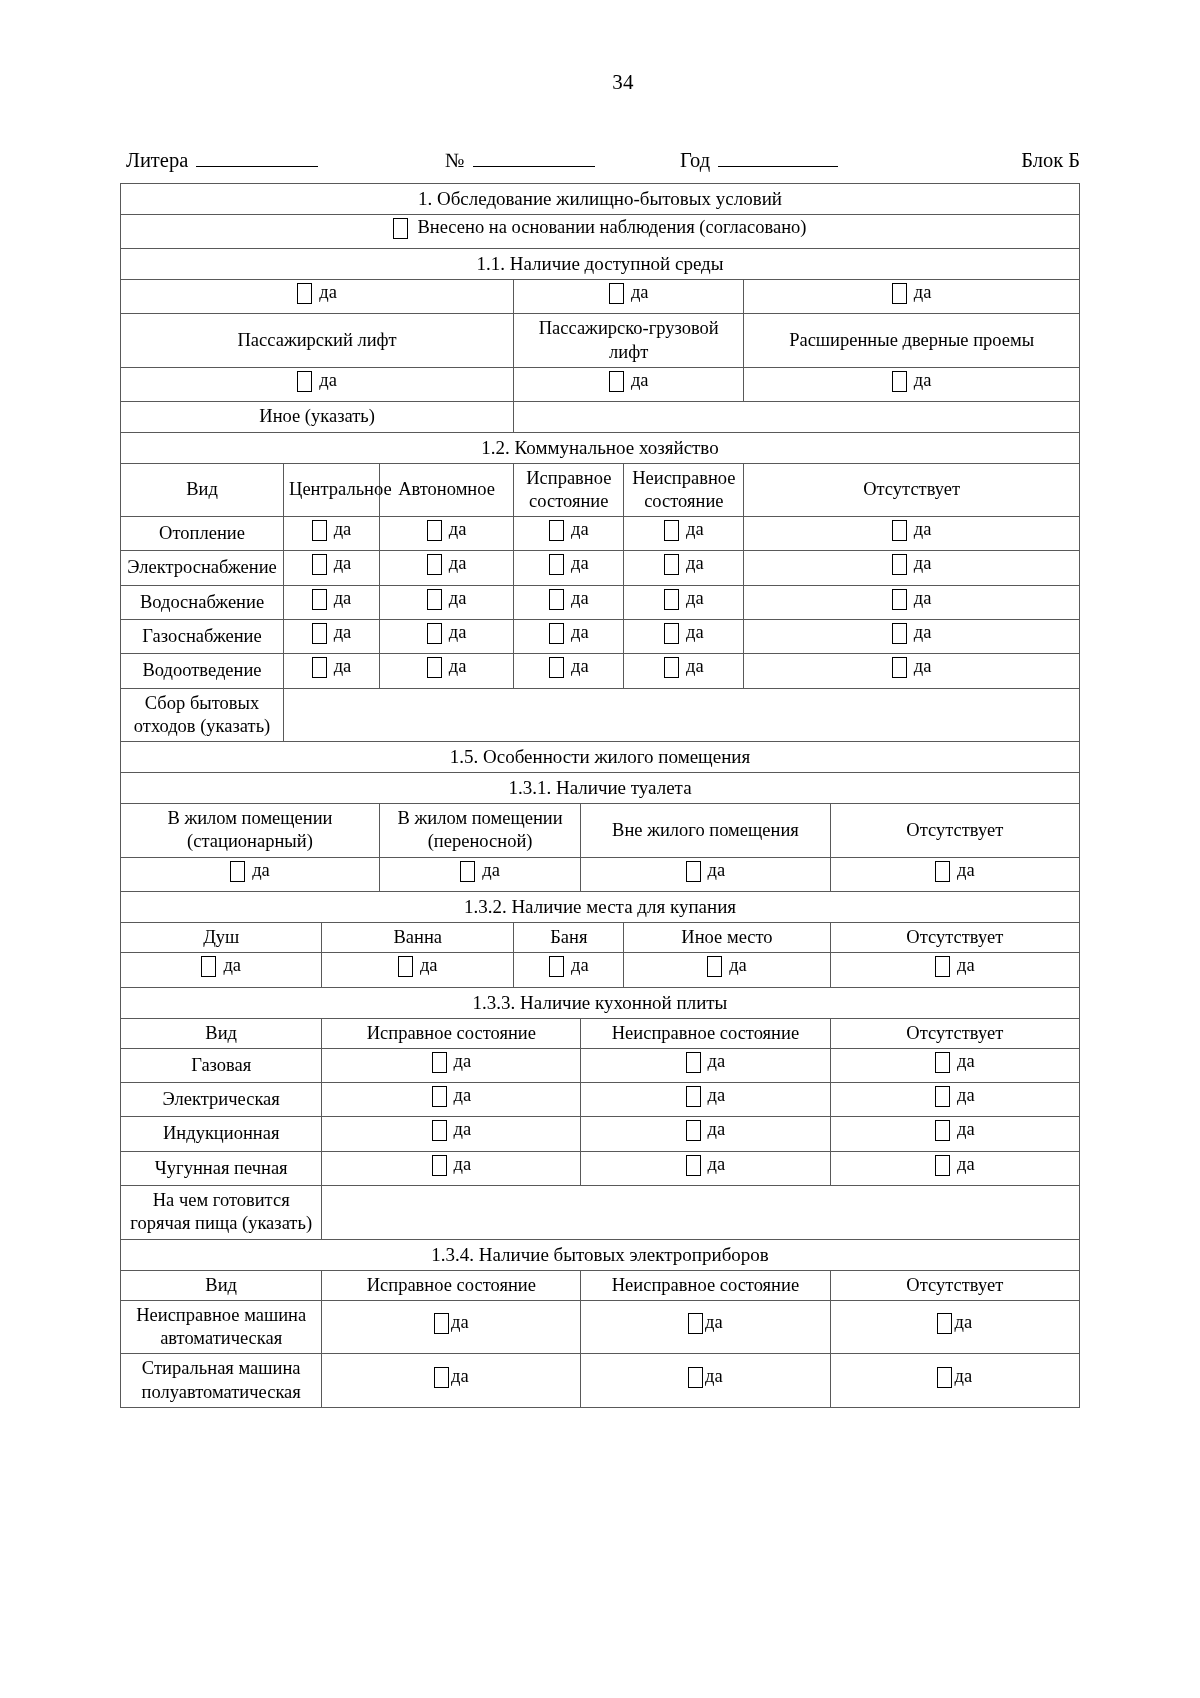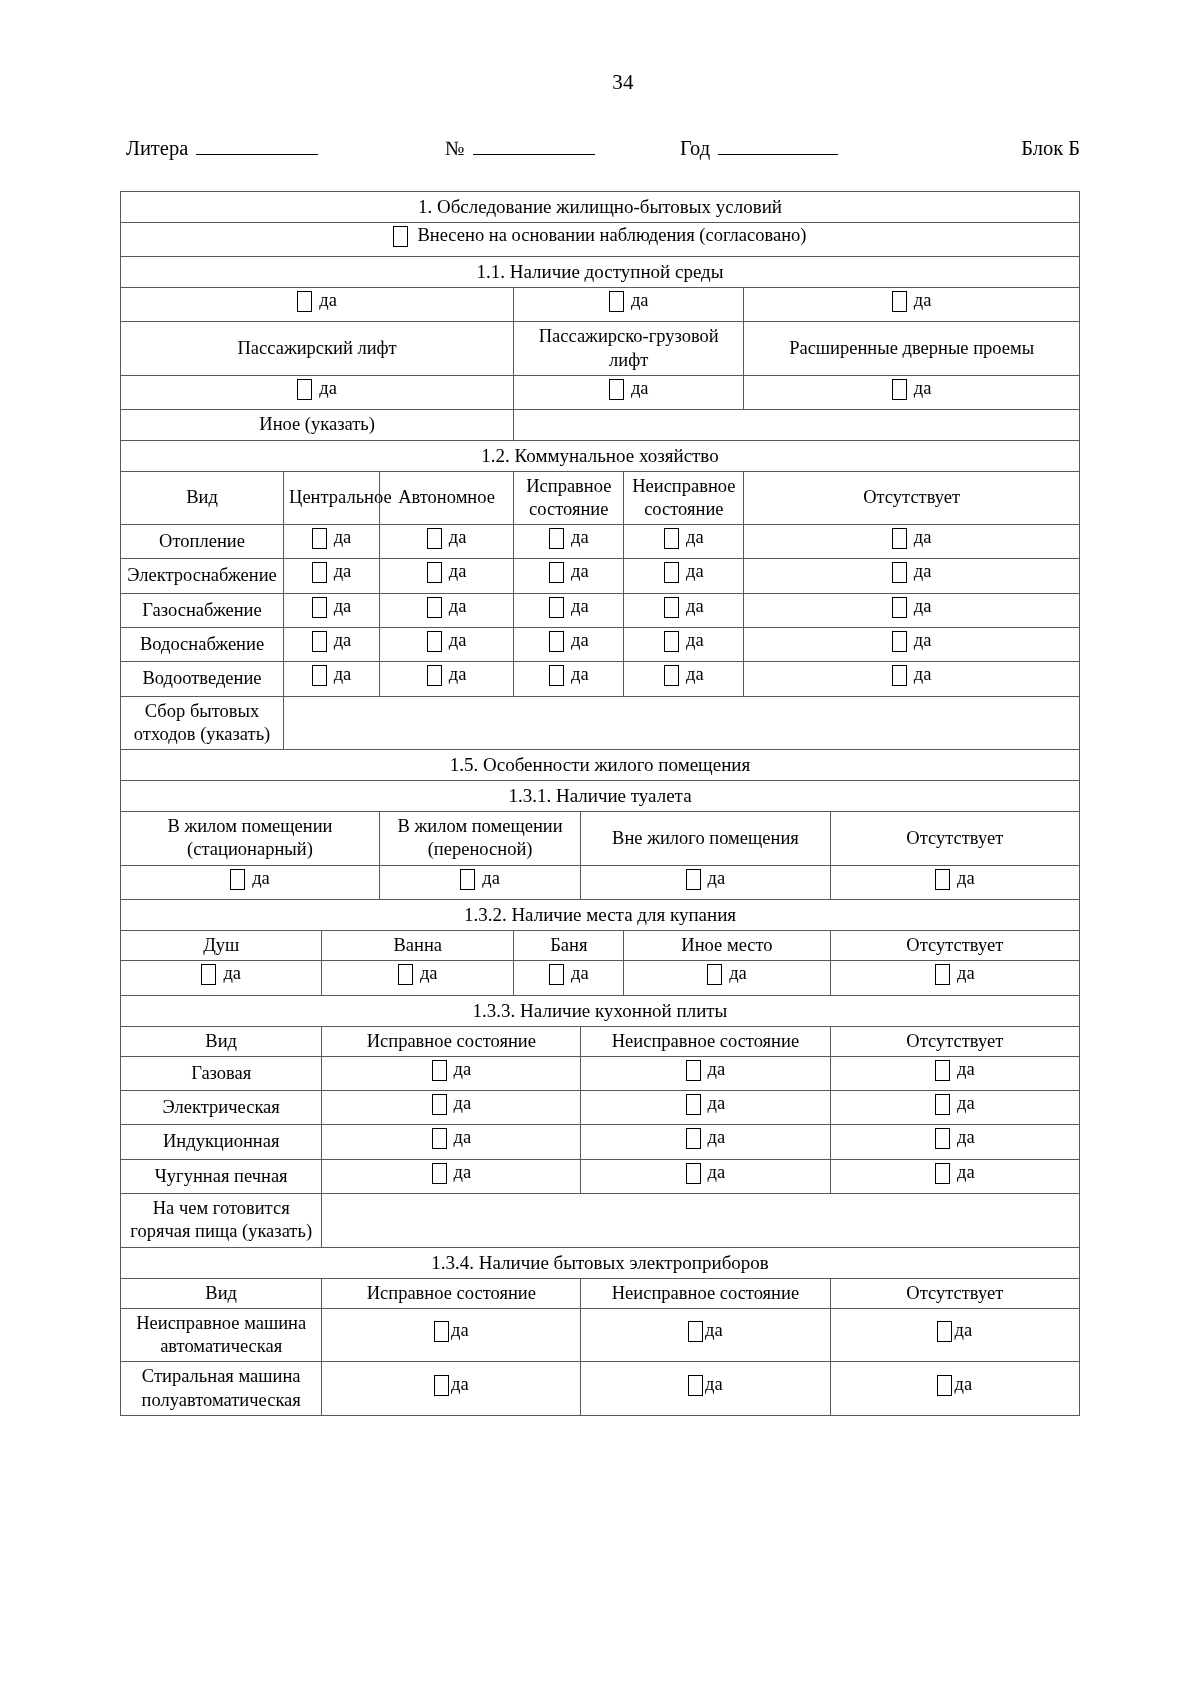--- a/index.html
+++ b/index.html
@@ -39,42 +39,42 @@
     position: relative;
     margin: 0 auto;
     width: 960px;
     margin-top: 44px;
     height: 34px;
     font-size: 20.5px;
     white-space: nowrap;
   }
   .hdr-item {
     position: absolute;
-    top: 0;
+    top: 12px;
     display: flex;
     align-items: baseline;
     gap: 8px;
   }
   .hdr-litera  { left: 6px; }
   .hdr-number  { left: 325px; }
   .hdr-year    { left: 560px; }
   .hdr-block   { right: 0px; }
 
   .fill-line {
     display: inline-block;
     width: 122px;
     border-bottom: 1.4px solid #000;
     height: 16px;
   }
   .fill-line.short { width: 120px; }
 
   
   table.form {
     width: 960px;
-    margin: 20px auto 0 auto;
+    margin: 12px auto 0 auto;
     border-collapse: collapse;
     table-layout: fixed;
     font-size: 18.5px;
   }
   table.form td {
     border: 1.1px solid #595959;
     padding: 3px 5px;
     text-align: center;
     vertical-align: middle;
     line-height: 1.26;
@@ -293,44 +293,44 @@
       <td colspan="2"><span class="cbwrap">
               <span class="cb"></span>
               <span class="lbl">да</span>
             </span></td>
       <td colspan="4"><span class="cbwrap">
               <span class="cb"></span>
               <span class="lbl">да</span>
             </span></td>
     </tr>
     <tr>
+      <td colspan="1" class="row-label">Водоснабжение</td>
+      <td colspan="2"><span class="cbwrap">
+              <span class="cb"></span>
+              <span class="lbl">да</span>
+            </span></td>
+      <td colspan="2"><span class="cbwrap">
+              <span class="cb"></span>
+              <span class="lbl">да</span>
+            </span></td>
+      <td colspan="2"><span class="cbwrap">
+              <span class="cb"></span>
+              <span class="lbl">да</span>
+            </span></td>
+      <td colspan="2"><span class="cbwrap">
+              <span class="cb"></span>
+              <span class="lbl">да</span>
+            </span></td>
+      <td colspan="4"><span class="cbwrap">
+              <span class="cb"></span>
+              <span class="lbl">да</span>
+            </span></td>
+    </tr>
+    <tr>
       <td colspan="1" class="row-label">Газоснабжение</td>
-      <td colspan="2"><span class="cbwrap">
-              <span class="cb"></span>
-              <span class="lbl">да</span>
-            </span></td>
-      <td colspan="2"><span class="cbwrap">
-              <span class="cb"></span>
-              <span class="lbl">да</span>
-            </span></td>
-      <td colspan="2"><span class="cbwrap">
-              <span class="cb"></span>
-              <span class="lbl">да</span>
-            </span></td>
-      <td colspan="2"><span class="cbwrap">
-              <span class="cb"></span>
-              <span class="lbl">да</span>
-            </span></td>
-      <td colspan="4"><span class="cbwrap">
-              <span class="cb"></span>
-              <span class="lbl">да</span>
-            </span></td>
-    </tr>
-    <tr>
-      <td colspan="1" class="row-label">Водоснабжение</td>
       <td colspan="2"><span class="cbwrap">
               <span class="cb"></span>
               <span class="lbl">да</span>
             </span></td>
       <td colspan="2"><span class="cbwrap">
               <span class="cb"></span>
               <span class="lbl">да</span>
             </span></td>
       <td colspan="2"><span class="cbwrap">
               <span class="cb"></span>

